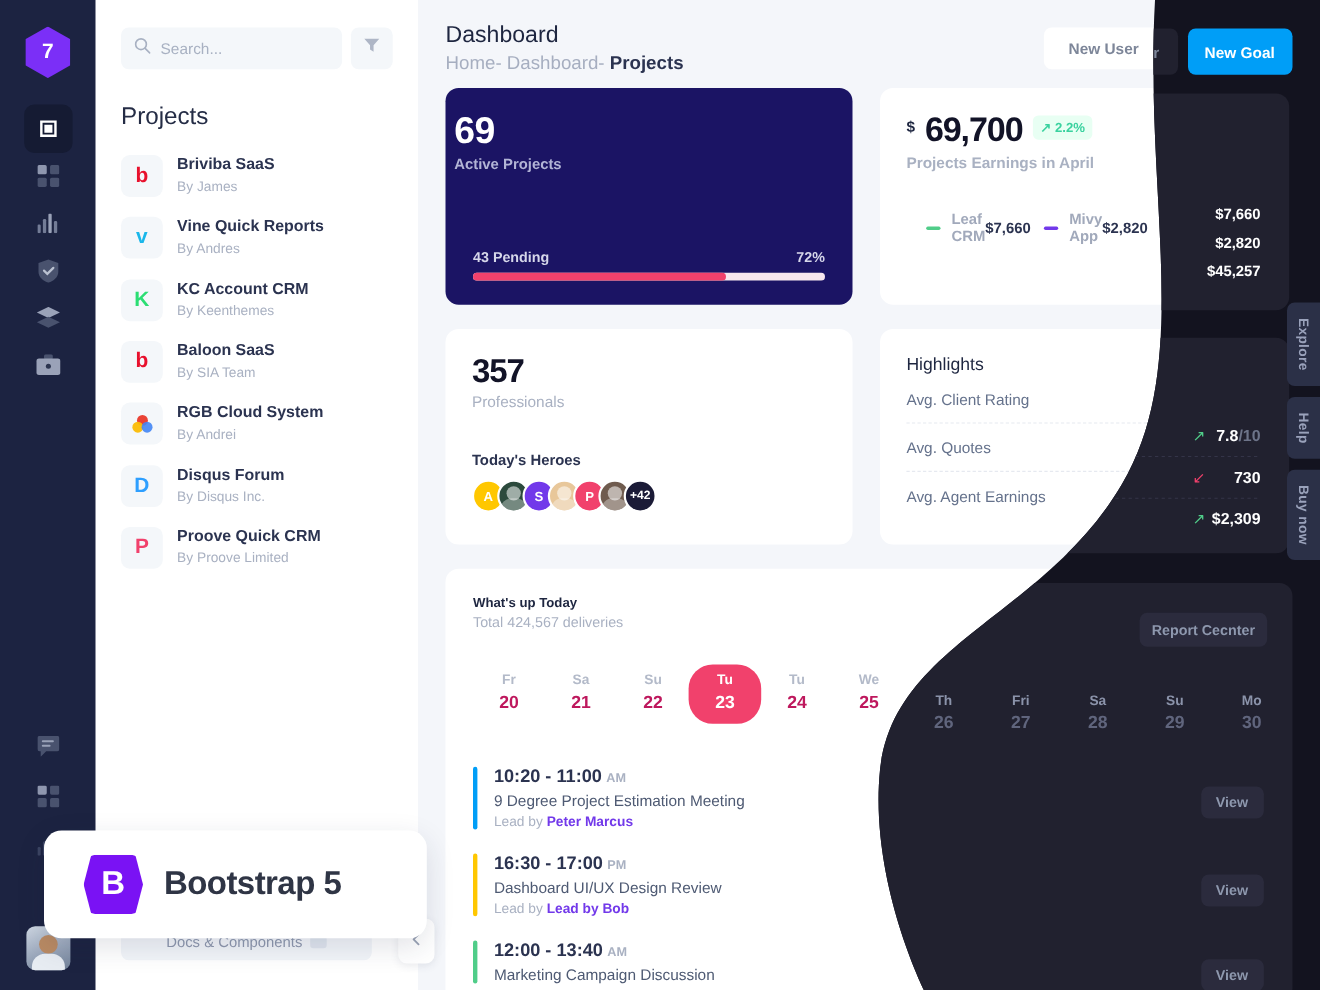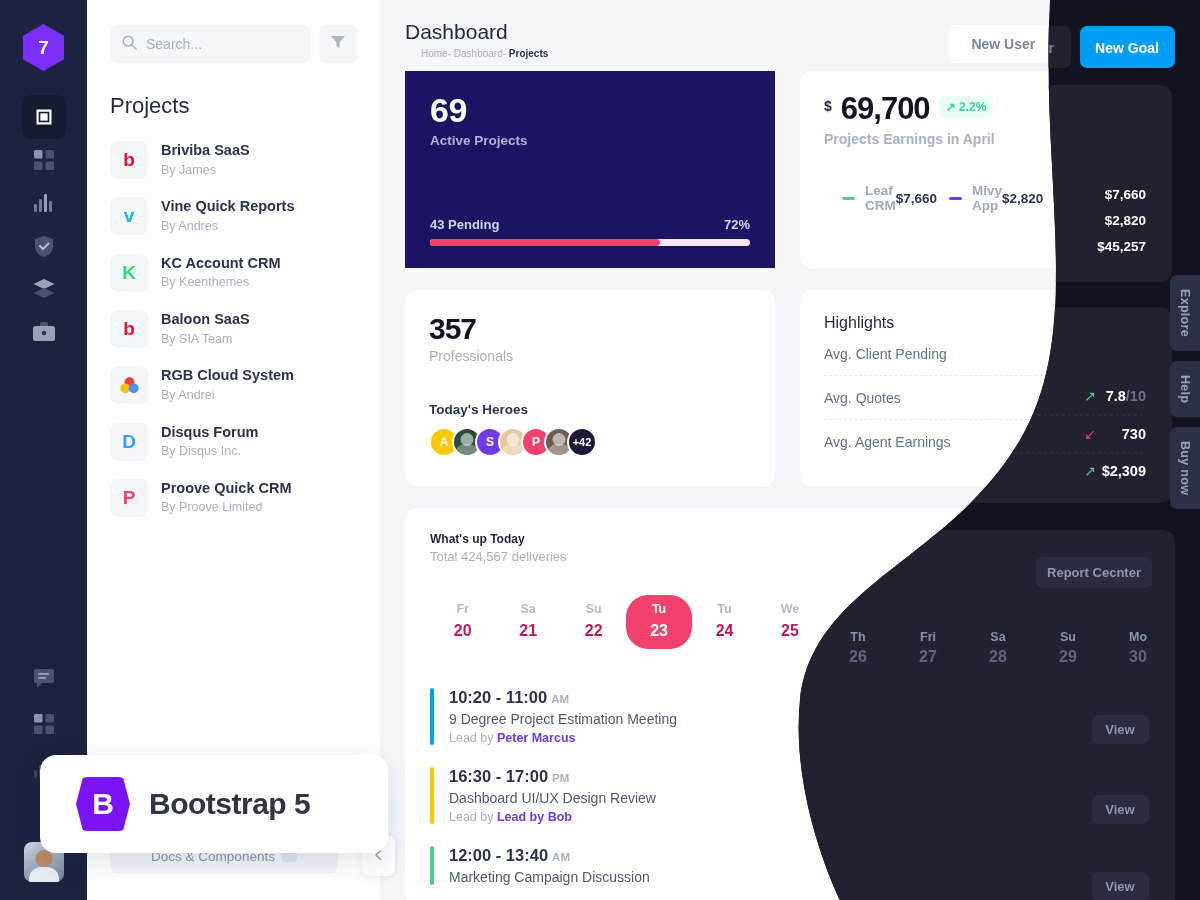--- a/index.html
+++ b/index.html
@@ -92,40 +92,40 @@
     position: absolute; left: 362px; bottom: 24px; width: 33px; height: 41px;
     background: #ffffff; border-radius: 8px;
     display: flex; align-items: center; justify-content: center;
     box-shadow: 0 2px 8px rgba(50,60,90,.10);
   }
 
   
   .main { position: absolute; left: 380px; top: 0; right: 0; height: 664px; }
   .page-head { padding: 20px 26px 0 25px; }
   .page-title { font-size: 21px; color: #1e2640; font-weight: 400; }
-  .crumbs { margin-top: 4px; font-size: 10px; color: #a6aec0; margin-left: 16px; }
+  .crumbs { margin-top: 4px; font-size: 17px; color: #a6aec0; }
   .crumbs .cur { color: #2b3350; font-weight: bold; }
   .head-actions { position: absolute; right: 25px; top: 25px; display: flex; gap: 10px; align-items: center; }
   .btn-light {
     background: #fff; color: #7d8699; font-size: 14px; font-weight: bold;
     padding: 11px 22px; border-radius: 7px;
   }
   .btn-blue {
     background: #009ef7; color: #fff; font-size: 14px; font-weight: bold;
     padding: 11px 22px; border-radius: 7px;
   }
 
   .grid { padding: 12px 25px 0 25px; display: flex; gap: 25px; flex-wrap: wrap; }
   .col { display: flex; flex-direction: column; gap: 22px; }
   .card { background: #fff; border-radius: 12px; }
 
   
   .card-active {
-    width: 370px; height: 197px; background: #1b1464; border-radius: 0;
-    padding: 20px 25px; position: relative; color: #fff;
+    width: 370px; height: 197px; background: #1b1464; border-radius: 12px;
+    padding: 20px 8px; position: relative; color: #fff;
   }
   .big-num { font-size: 34px; font-weight: bold; letter-spacing: -.5px; }
   .sub-label { font-size: 13.5px; color: #b2b4d6; font-weight: bold; margin-top: 3px; }
   .pending-row {
     position: absolute; left: 25px; right: 25px; bottom: 36px;
     display: flex; justify-content: space-between;
     font-size: 13px; font-weight: bold; color: #d6d7ea;
   }
   .prog-track {
     position: absolute; left: 25px; right: 25px; bottom: 22px;
@@ -533,21 +533,21 @@
                   <span class="leg-name">Others</span>
                   <span class="leg-val">$45,257</span>
                 </div>
               </div>
           </div>
         </div>
 
         <div class="card card-high">
           <div class="high-t">Highlights</div>
           <div class="high-row">
-            <span class="high-label">Avg. Client Pending</span>
+            <span class="high-label">Avg. Client Rating</span>
             <span class="high-val">
               <span style="color:#50cd89;font-size:14px">↗</span>
               <span>7.8</span>
                 <span class="high-den">/10</span>
             </span>
           </div>
           <div class="high-row">
             <span class="high-label">Avg. Quotes</span>
             <span class="high-val">
               <span style="color:#f1416c;font-size:14px">↙</span>

